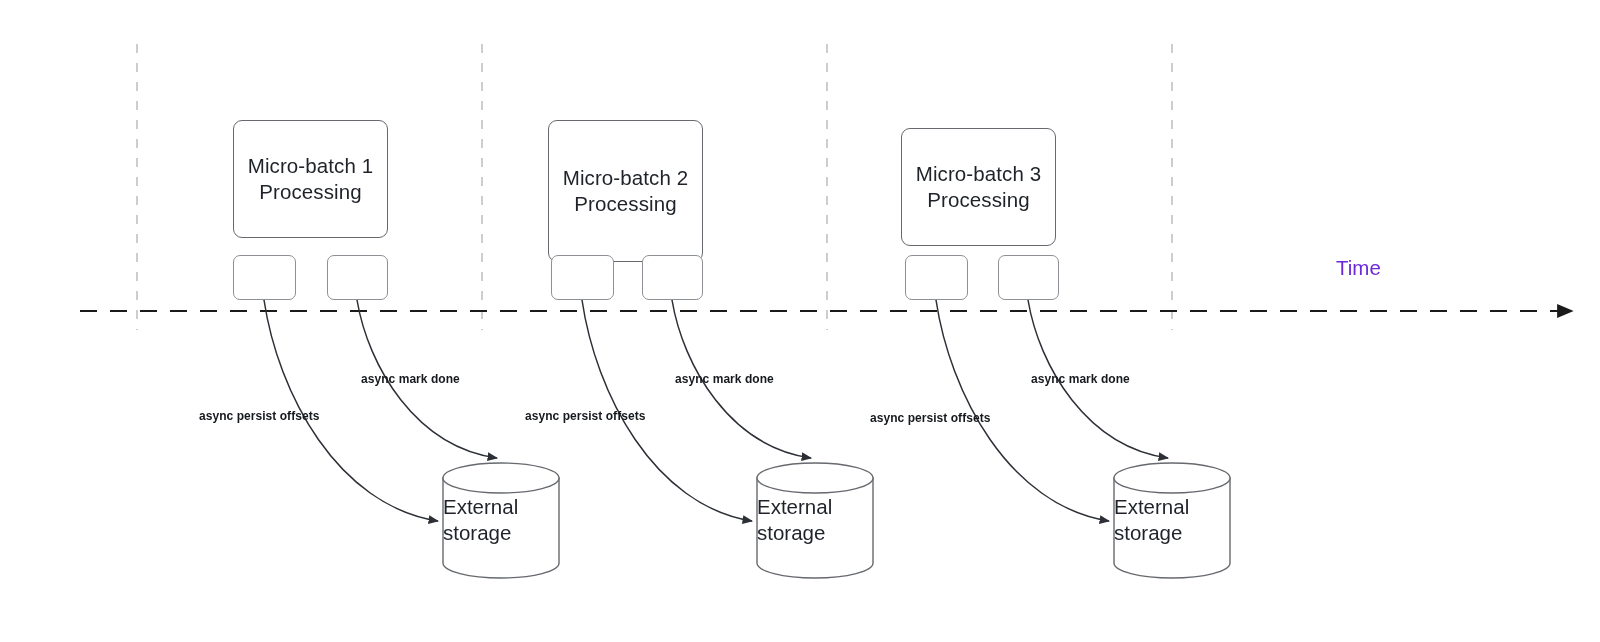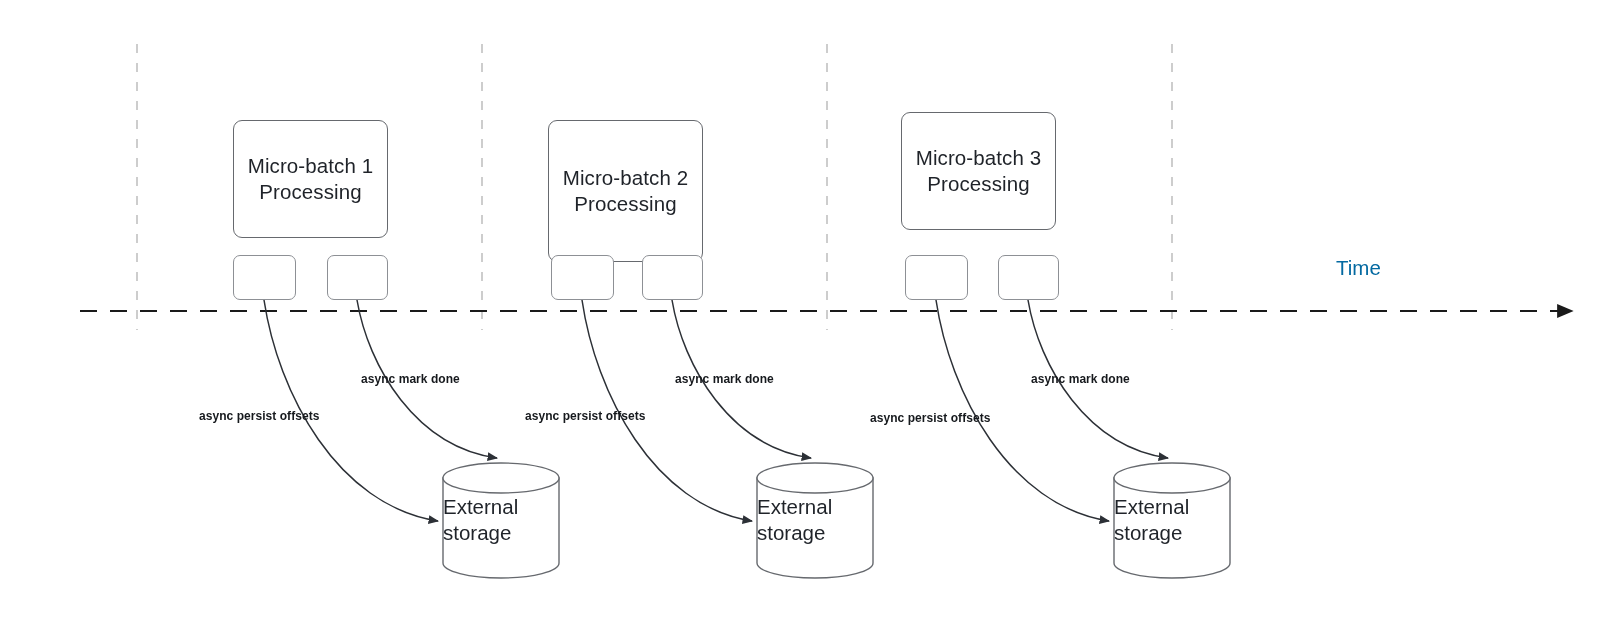--- a/index.html
+++ b/index.html
@@ -109,25 +109,25 @@
       <div class="edge-label" style="left: 199px; top: 409px; color: rgb(22, 25, 29);">async persist offsets</div>
       <div class="edge-label" style="left: 361px; top: 372px; color: rgb(22, 25, 29);">async mark done</div>
       <div class="proc-box" style="left: 548px; top: 120px; width: 155px; height: 142px; border-color: rgb(102, 105, 110); color: rgb(31, 35, 41);">
         <span>Micro-batch 2<br>Processing</span>
       </div>
       <div class="tick-box" style="left: 551px; top: 255px; width: 63px; height: 45px; border-color: rgb(141, 144, 149);"></div>
       <div class="tick-box" style="left: 642px; top: 255px; width: 61px; height: 45px; border-color: rgb(141, 144, 149);"></div>
       <div class="cyl-label" style="left: 757px; top: 493.5px; width: 116px; color: rgb(31, 35, 41);">External<br>storage</div>
       <div class="edge-label" style="left: 525px; top: 409px; color: rgb(22, 25, 29);">async persist offsets</div>
       <div class="edge-label" style="left: 675px; top: 372px; color: rgb(22, 25, 29);">async mark done</div>
-      <div class="proc-box" style="left: 901px; top: 112px; width: 155px; height: 118px; border-color: rgb(102, 105, 110); color: rgb(31, 35, 41);">
+      <div class="proc-box" style="left: 901px; top: 128px; width: 155px; height: 118px; border-color: rgb(102, 105, 110); color: rgb(31, 35, 41);">
         <span>Micro-batch 3<br>Processing</span>
       </div>
       <div class="tick-box" style="left: 905px; top: 255px; width: 63px; height: 45px; border-color: rgb(141, 144, 149);"></div>
       <div class="tick-box" style="left: 998px; top: 255px; width: 61px; height: 45px; border-color: rgb(141, 144, 149);"></div>
       <div class="cyl-label" style="left: 1114px; top: 493.5px; width: 116px; color: rgb(31, 35, 41);">External<br>storage</div>
       <div class="edge-label" style="left: 870px; top: 411px; color: rgb(22, 25, 29);">async persist offsets</div>
       <div class="edge-label" style="left: 1031px; top: 372px; color: rgb(22, 25, 29);">async mark done</div>
     </div>
 
-  <span class="time-label" id="time-label" style="left: 1336px; top: 256px; color: #0369a1;">Time</span>
+  <span class="time-label" id="time-label" style="left: 1336px; top: 256px; color: #6d28d9;">Time</span>
 
 </div>
 
 </body></html>

